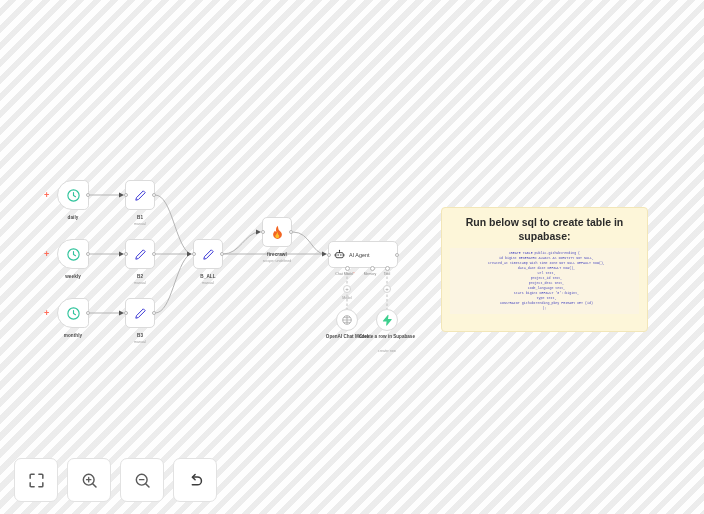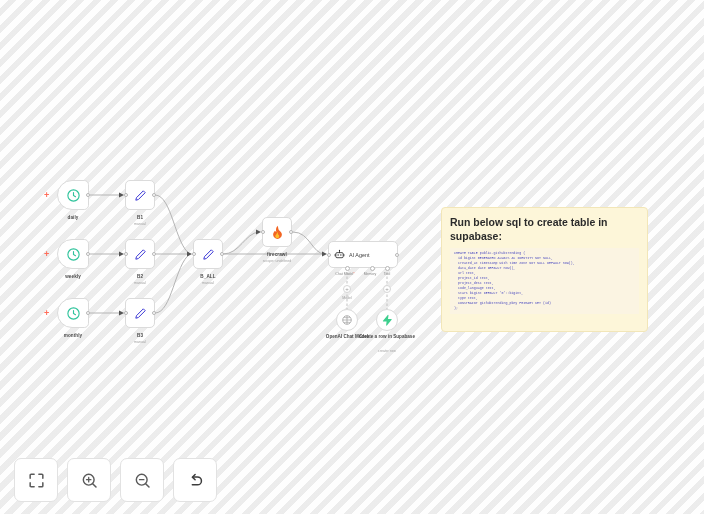--- a/index.html
+++ b/index.html
@@ -196,20 +196,21 @@
     position: absolute;
     left: 441px;
     top: 207px;
     width: 207px;
     height: 125px;
     background: #fdf6d9;
     border: 1px solid #f2e6b8;
     border-radius: 4px;
     box-sizing: border-box;
     padding: 7px 8px;
+    text-align: center;
   }
   #sticky-title {
     font-size: 10.5px;
     font-weight: bold;
     color: #2b2b2b;
     line-height: 1.35;
     margin-bottom: 5px;
   }
   #sticky-code {
     background: #fbf4e2;

